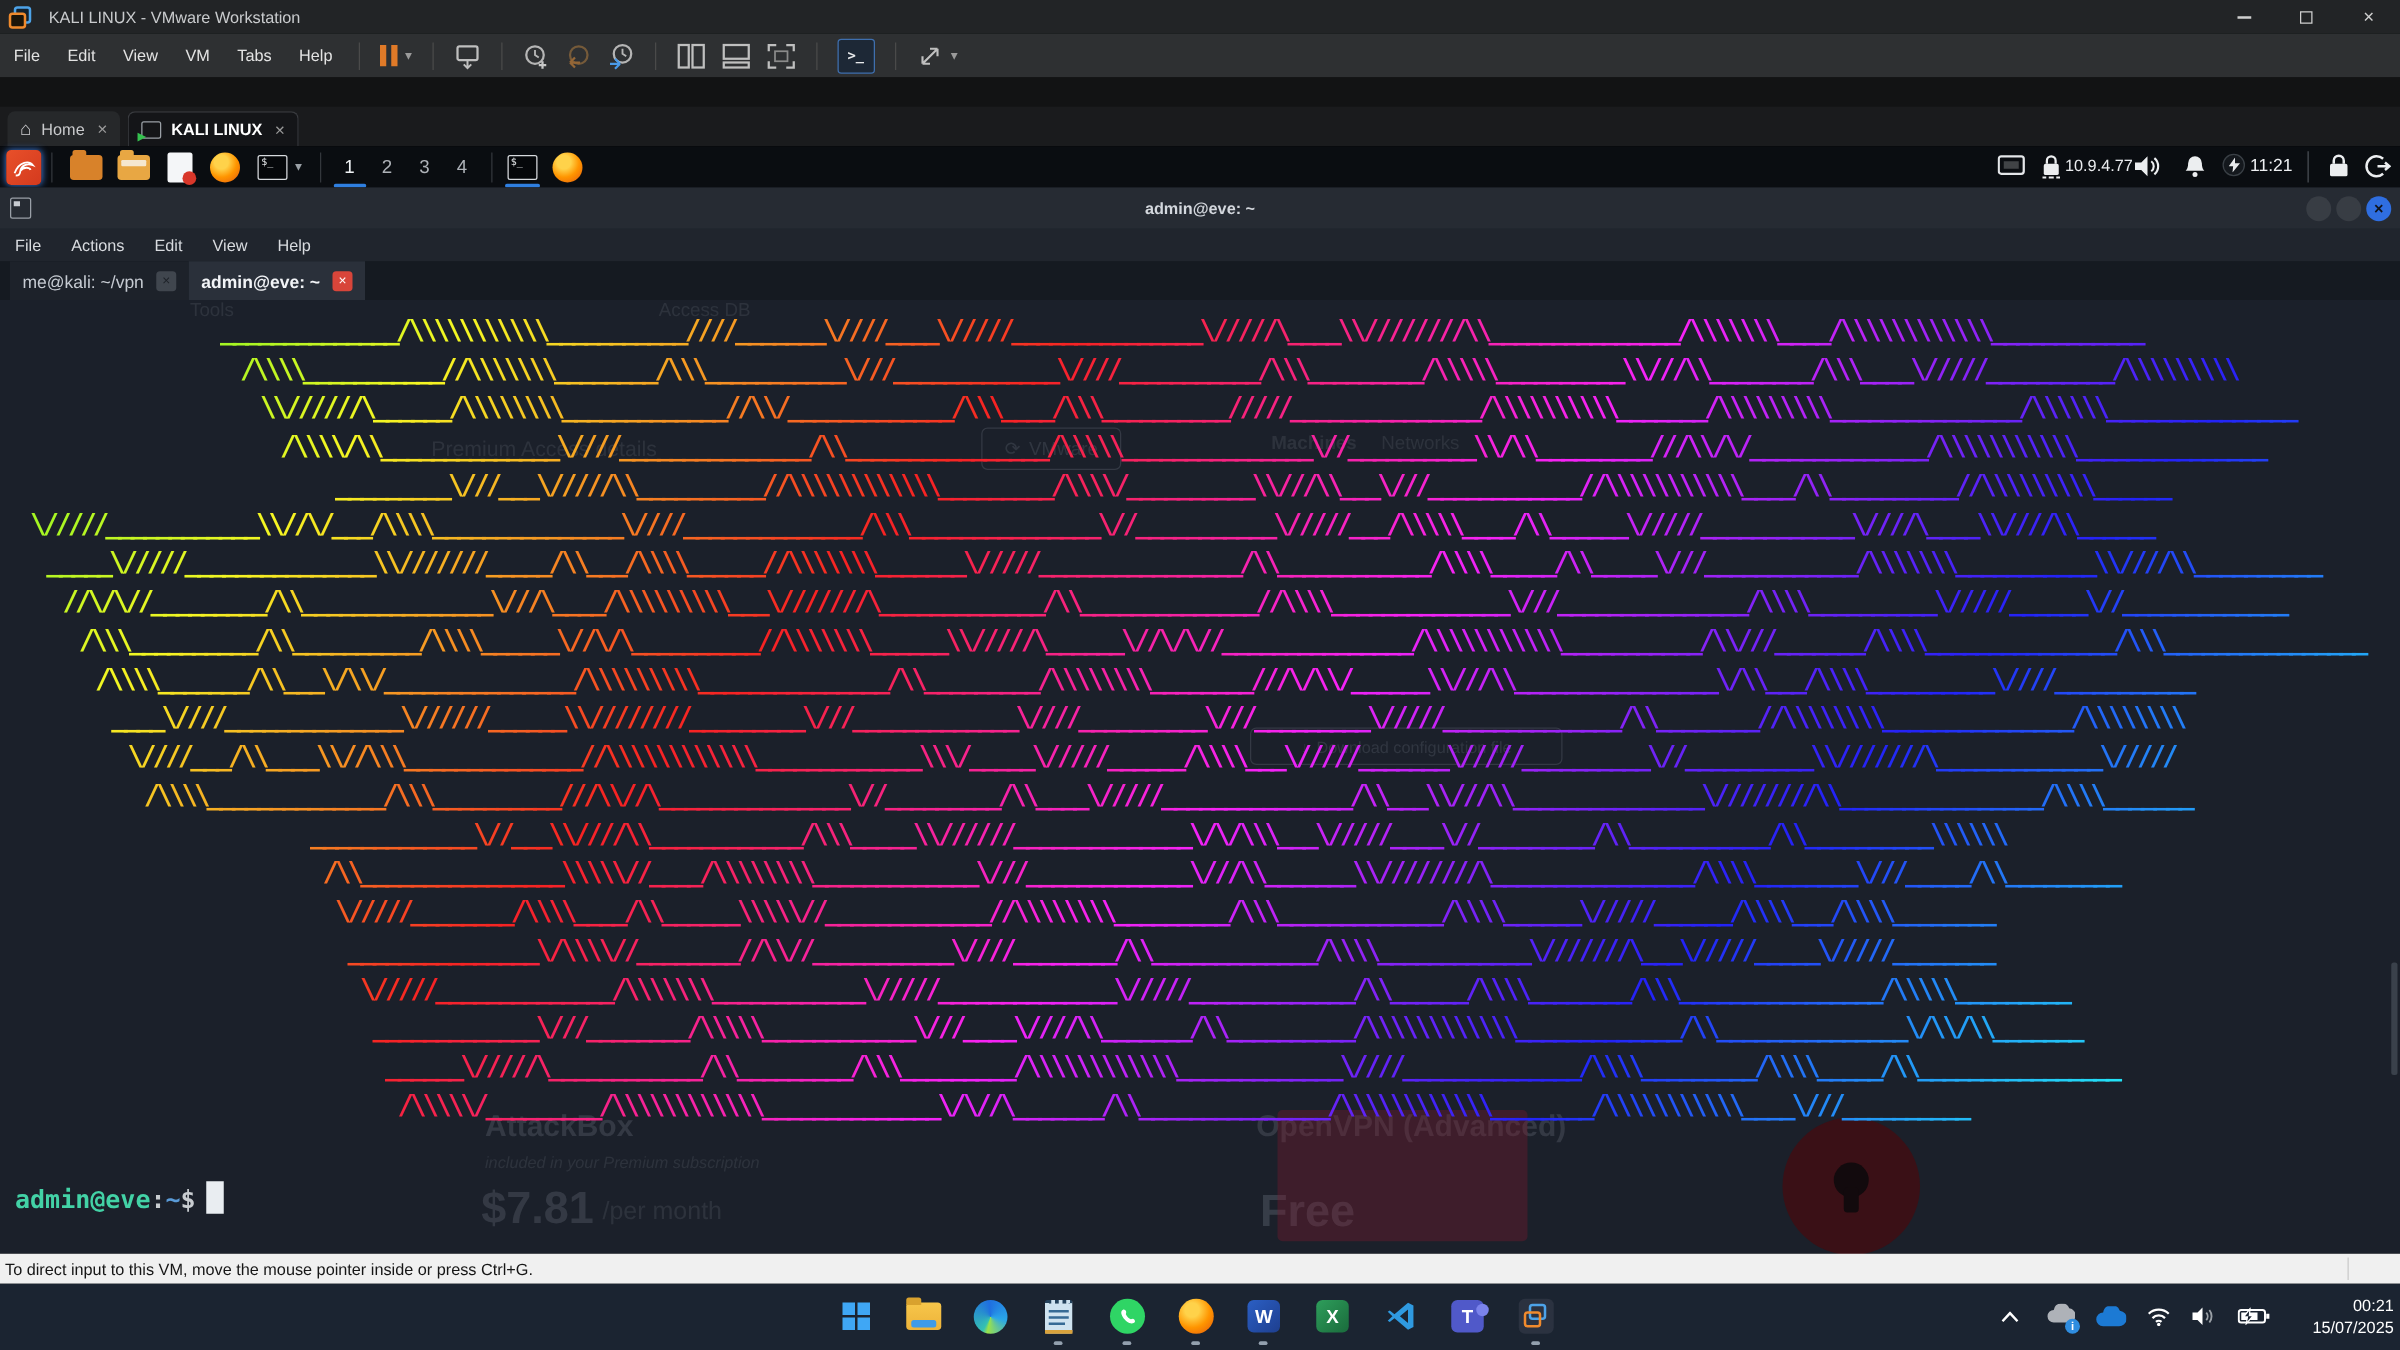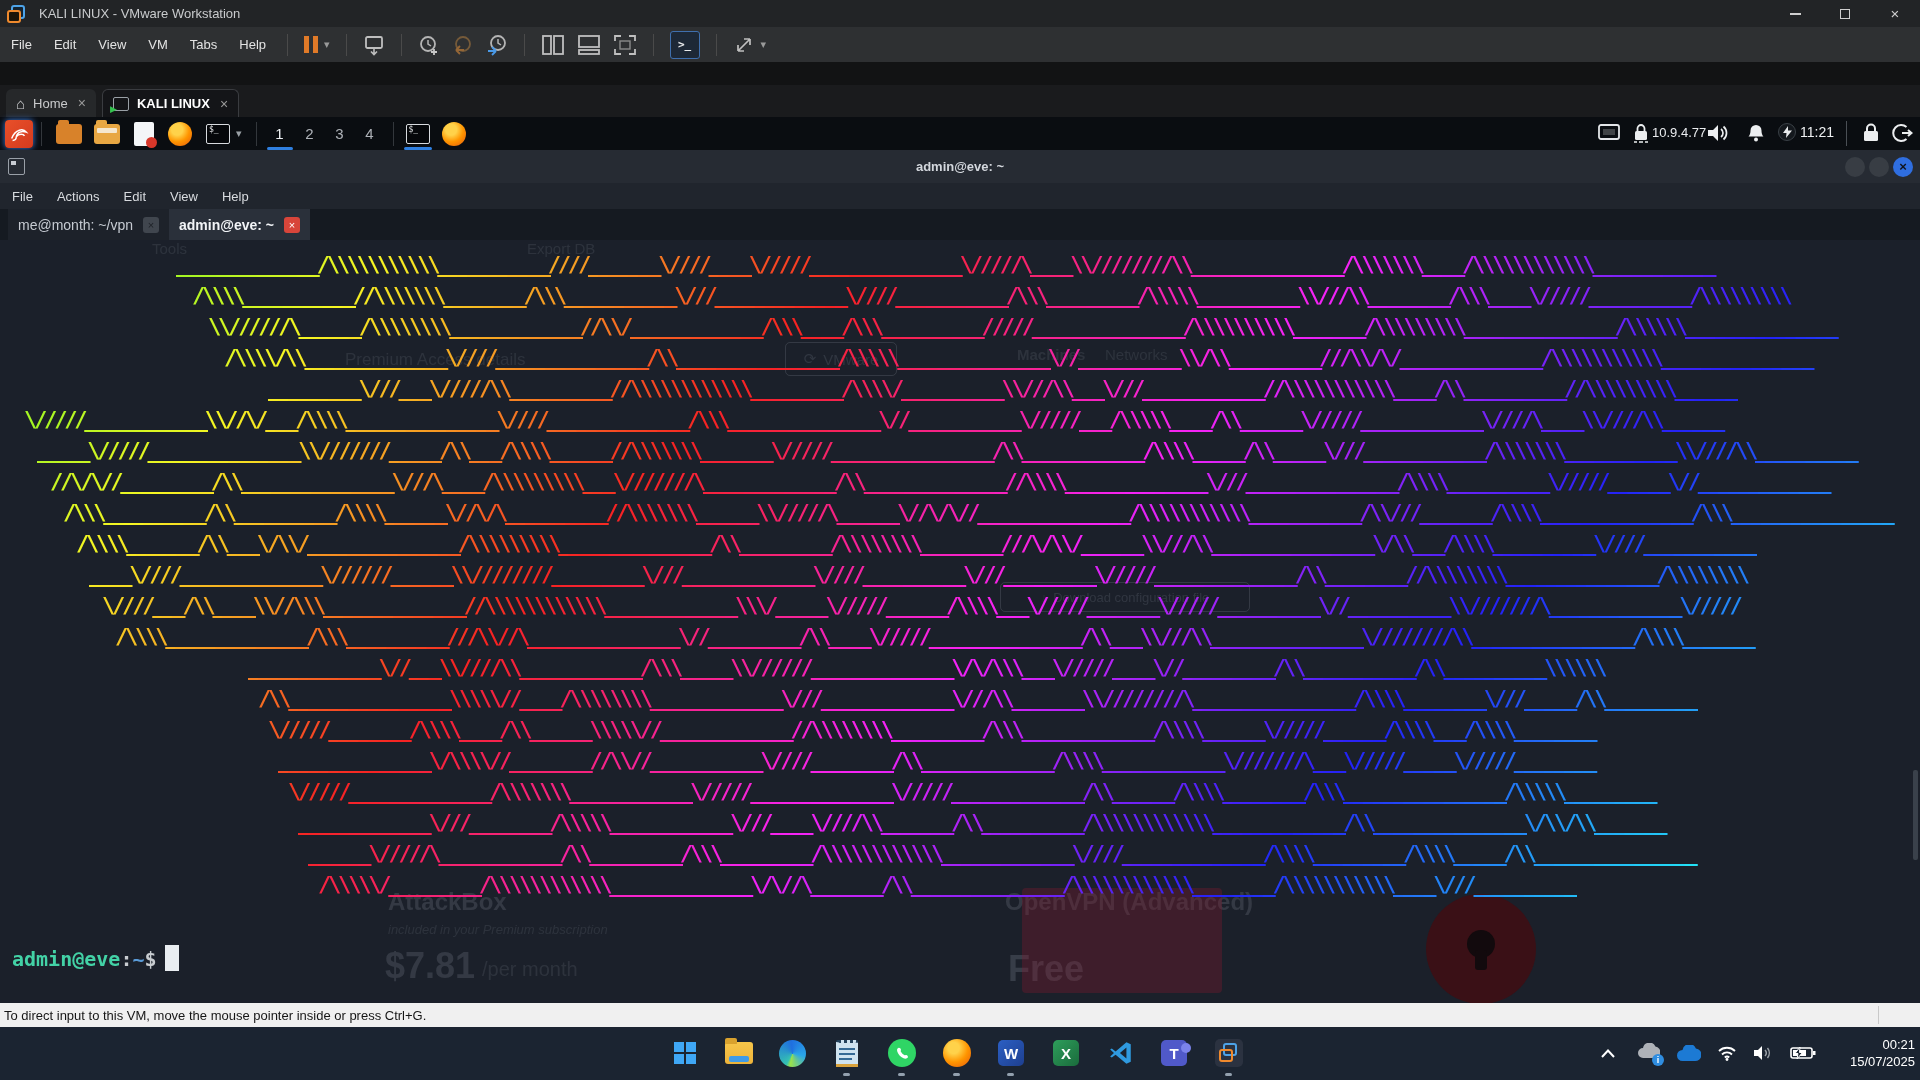--- a/index.html
+++ b/index.html
@@ -306,21 +306,21 @@
         <path d="M15.5 5 A8 8 0 1 0 15.5 17" fill="none" stroke="#eceef0" stroke-width="2"></path>
         <path d="M11 11 h9 M17 8 l3.5 3 L17 14" fill="none" stroke="#eceef0" stroke-width="2"></path>
       </svg>
   </span>
 </div>
 
 <div class="abs" id="terminal">
 
   <div class="abs" style="left:0;top:0;width:1920px;height:853px;" id="ghost-layer">
     <span class="ghost abs" style="left:152px;top:90px;font-size:15px;">Tools</span>
-    <span class="ghost abs" style="left:527px;top:90px;font-size:15px;">Export DB</span>
+    <span class="ghost abs" style="left:527px;top:90px;font-size:15px;">Access DB</span>
     <span class="ghost abs" style="left:430px;top:62px;font-size:14px;">hackbox.com</span>
     <div class="ghost-btn abs" style="left:785px;top:192px;width:112px;height:34px;font-size:15px;">
       <span style="margin-right:7px;">⟳</span>
         <span>VMware</span>
     </div>
     <span class="ghost abs" style="left:1017px;top:196px;font-size:15px;font-weight:bold;">Machines</span>
     <span class="ghost abs" style="left:1105px;top:196px;font-size:15px;">Networks</span>
     <span class="ghost abs" style="left:345px;top:200px;font-size:17px;">Premium Access details</span>
     <div class="ghost-btn abs" style="left:1000px;top:432px;width:250px;height:30px;font-size:13px;">
       <span style="margin-right:6px;">↓</span>
@@ -376,21 +376,21 @@
   </div>
   <div class="abs" id="term-menubar">
     <span class="term-menu-item">File</span>
     <span class="term-menu-item">Actions</span>
     <span class="term-menu-item">Edit</span>
     <span class="term-menu-item">View</span>
     <span class="term-menu-item">Help</span>
   </div>
   <div class="abs" id="term-tabrow">
     <div class="term-tab" style="background:#1d222a;margin-left:8px;">
-      <span style="color:#c6cbd2;font-size:14px;">me@month: ~/vpn</span>
+      <span style="color:#c6cbd2;font-size:14px;">me@kali: ~/vpn</span>
       <span class="tclose" style="background:#40464e;color:#1d2127;">×</span>
     </div>
     <div class="term-tab" style="background:#2a303a;">
       <span style="color:#f2f4f7;font-size:14px;font-weight:bold;">admin@eve: ~</span>
       <span class="tclose" style="background:#d8453a;color:#ffffff;">×</span>
     </div>
   </div>
 
   <div class="abs" id="prompt-line"><span style="color:#43d2a6;">admin@eve</span><span style="color:#c8ccd0;">:</span><span style="color:#5a9bd8;">~</span><span style="color:#c8ccd0;">$</span><span id="cursor"></span></div>
 

